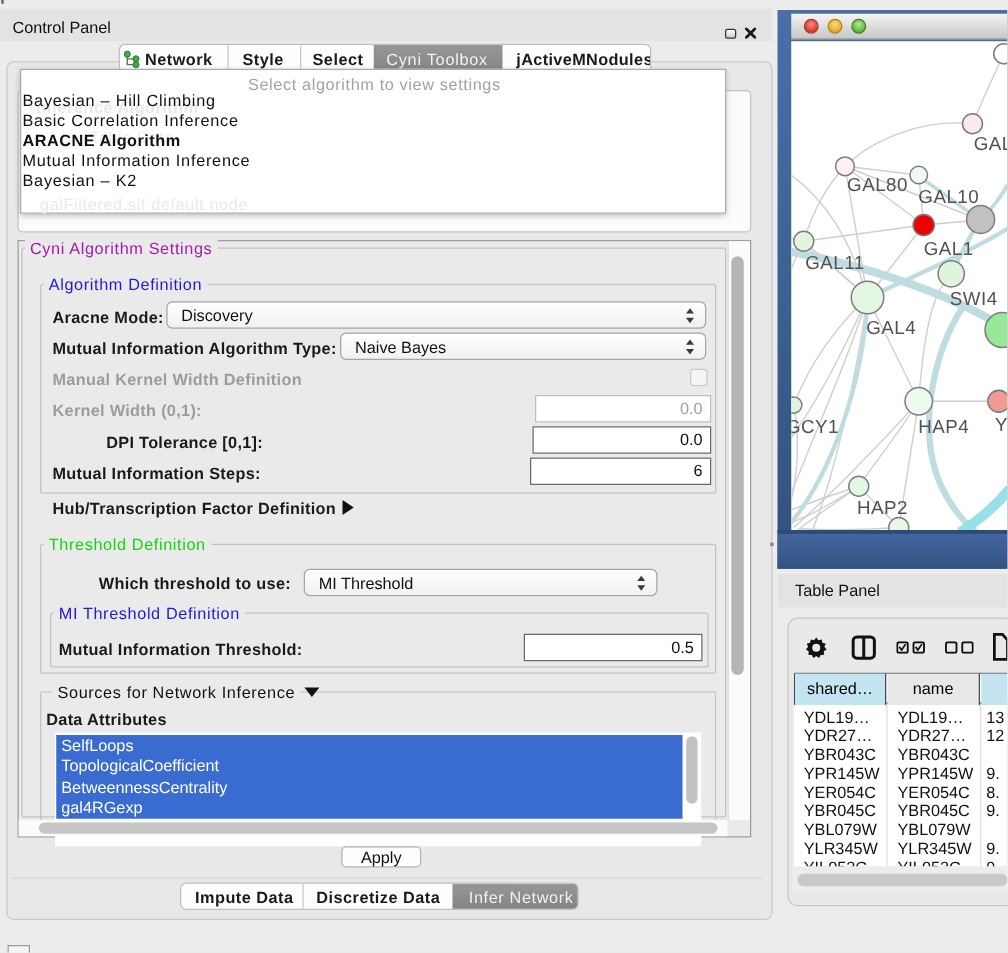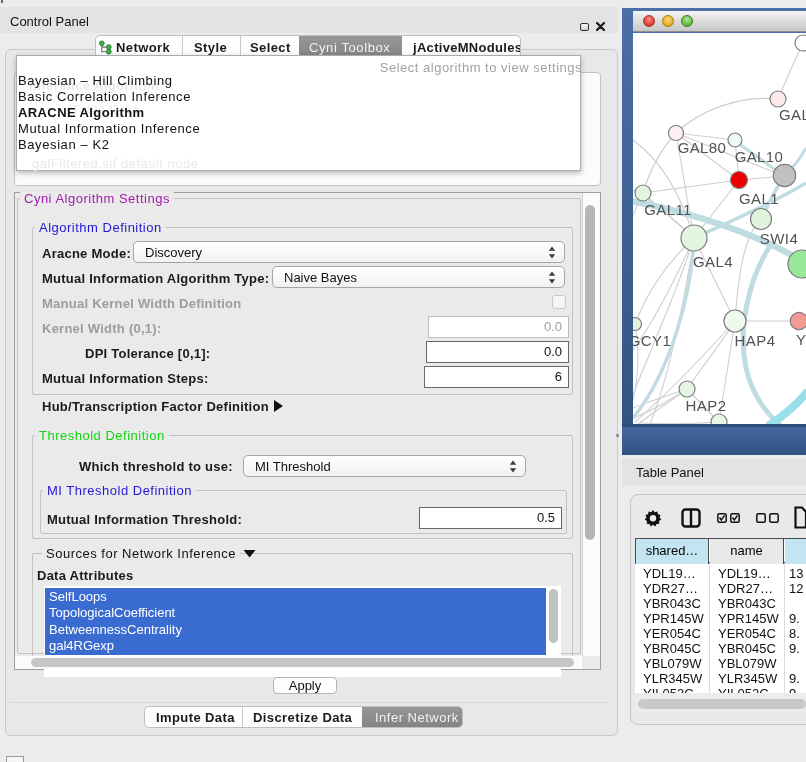--- a/index.html
+++ b/index.html
@@ -47,21 +47,21 @@
     <div class="abs" style="left:213px; top:4px; color:#f2f2f2; letter-spacing:0.6px;">Cyni Toolbox</div>
     <div class="abs b" style="left:317px; top:4px; color:#1a1a1a; letter-spacing:0.3px;">jActiveMNodules</div>
   </div>
 
   <div class="abs" style="left:14px; top:72px; width:587px; height:114px; background:#fbfbfb; border:1px solid #c3c3c3; border-radius:4px;"></div>
 
   <div class="abs" style="left:16px; top:55px; width:565px; height:116px; background:#ffffff; border:1px solid #ababab; box-shadow:0 2px 5px rgba(0,0,0,0.28); font-size:13px; color:#111;">
     <div class="abs" style="left:12px; top:22px; color:#e9e9e9; font-weight:bold; letter-spacing:0.4px;">Inference Algorithm</div>
     <div class="abs" style="left:55px; top:46px; color:#ededed; letter-spacing:0.5px;">Table Data</div>
     <div class="abs" style="left:15px; top:100px; color:#e9e9e9; letter-spacing:0.5px;">galFiltered.sif default node</div>
-    <div class="abs" style="left:0; top:4px; width:565px; text-align:right; color:#a2a2a2; letter-spacing:0.5px;">Select algorithm to view settings</div>
+    <div class="abs" style="left:0; top:4px; width:565px; text-align:center; color:#a2a2a2; letter-spacing:0.5px;">Select algorithm to view settings</div>
     <div class="abs" style="left:1px; top:17px; line-height:16px; letter-spacing:0.6px;">Bayesian – Hill Climbing</div>
     <div class="abs" style="left:1px; top:33px; line-height:16px; letter-spacing:0.6px;">Basic Correlation Inference</div>
     <div class="abs b" style="left:1px; top:49px; line-height:16px; letter-spacing:0.4px;">ARACNE Algorithm</div>
     <div class="abs" style="left:1px; top:65px; line-height:16px; letter-spacing:0.6px;">Mutual Information Inference</div>
     <div class="abs" style="left:1px; top:81px; line-height:16px; letter-spacing:0.6px;">Bayesian – K2</div>
   </div>
 
   <div class="abs" style="left:14px; top:192px; width:587px; height:478px; border:1px solid #9e9e9e; background:#eaeaea;"></div>
 
   <div class="gbox" style="left:17px; top:198px; width:564px; height:456px;"></div>

